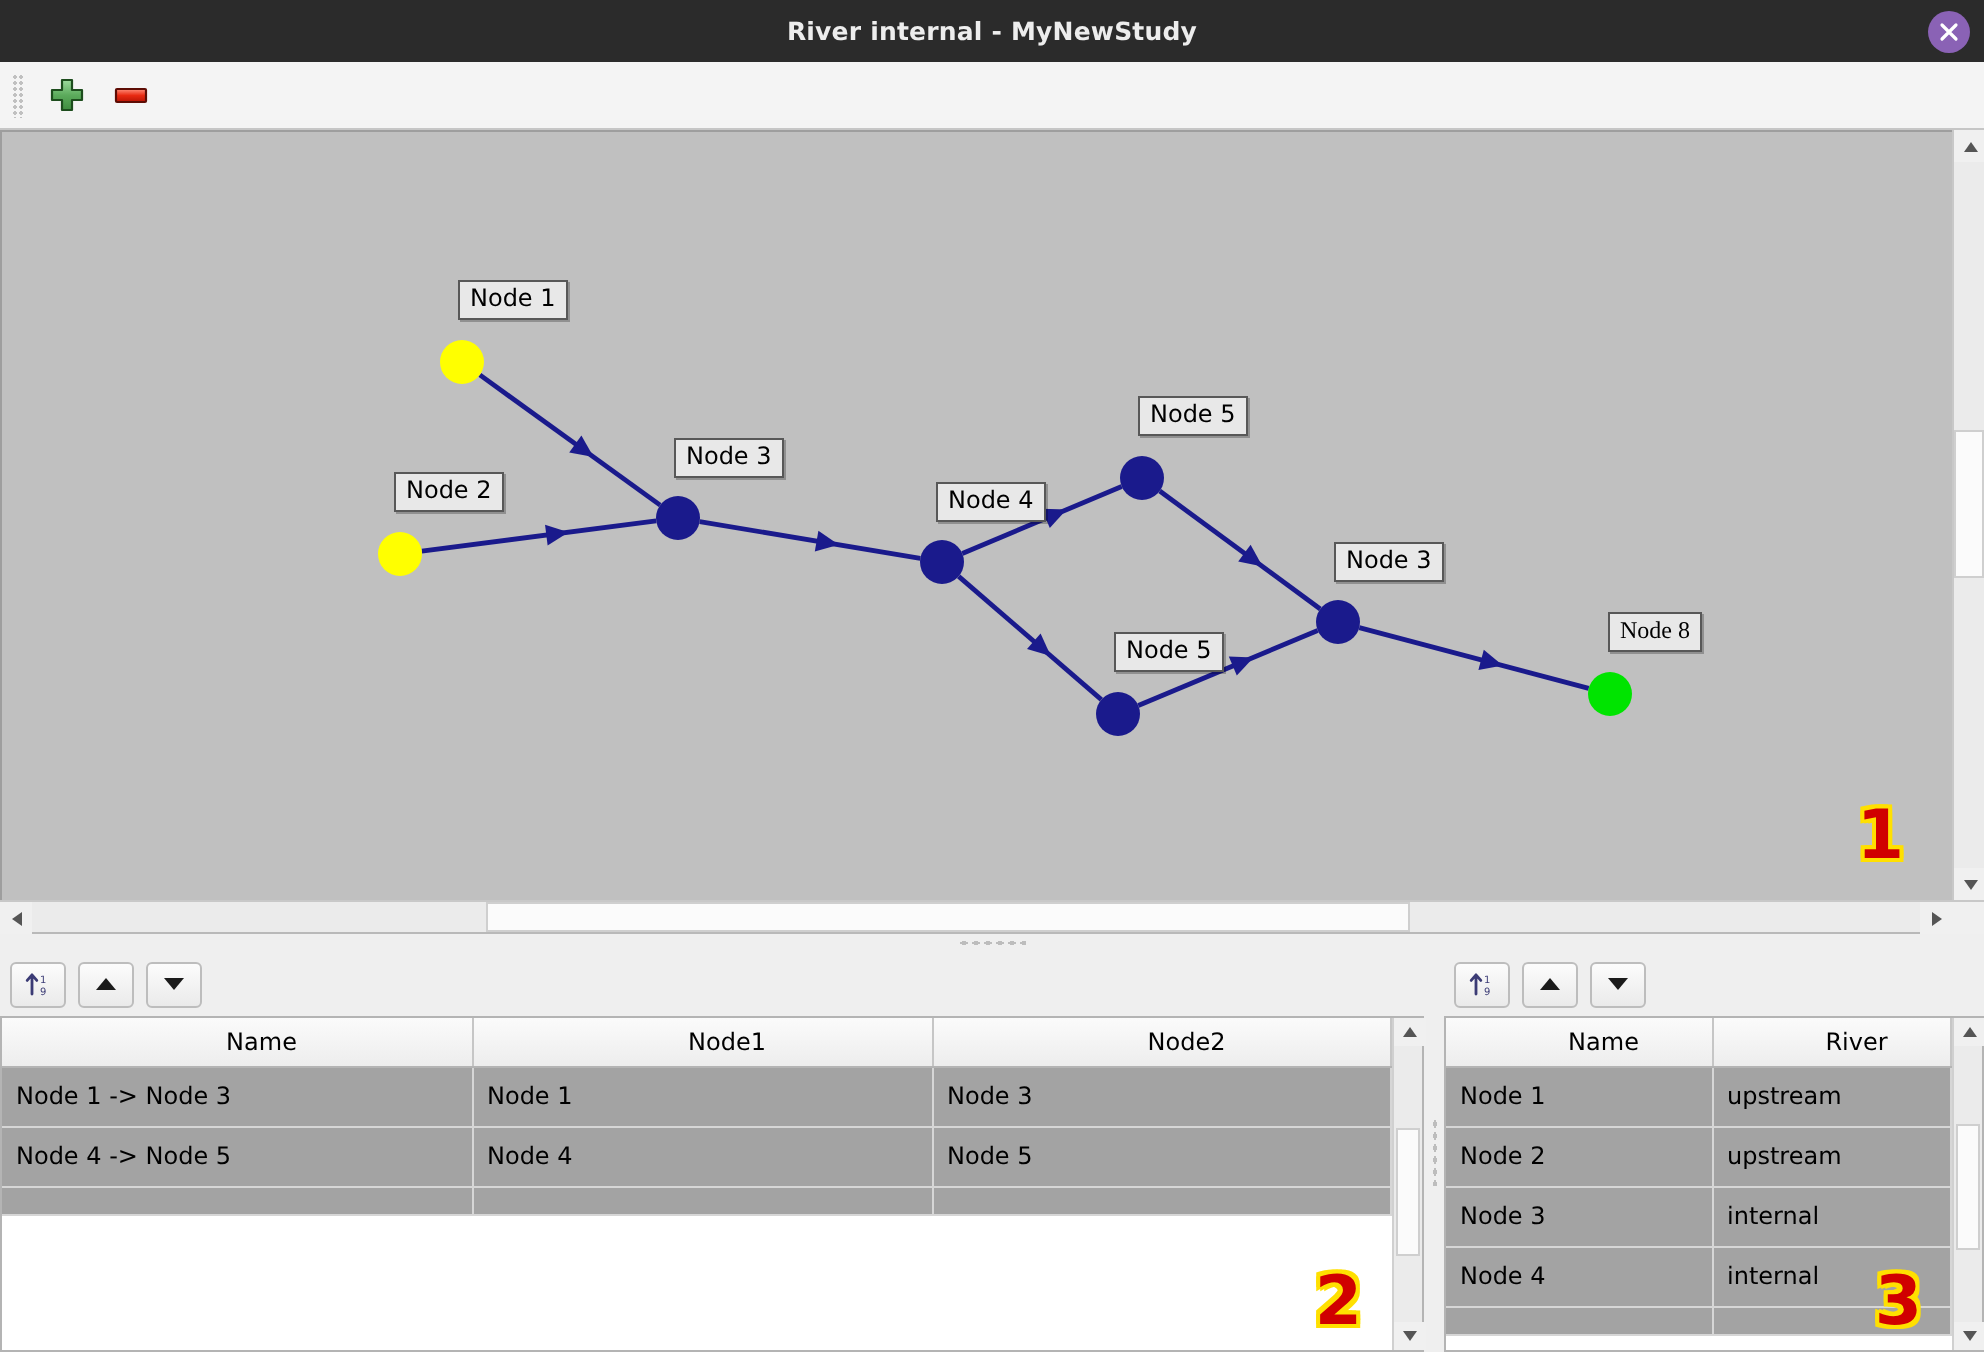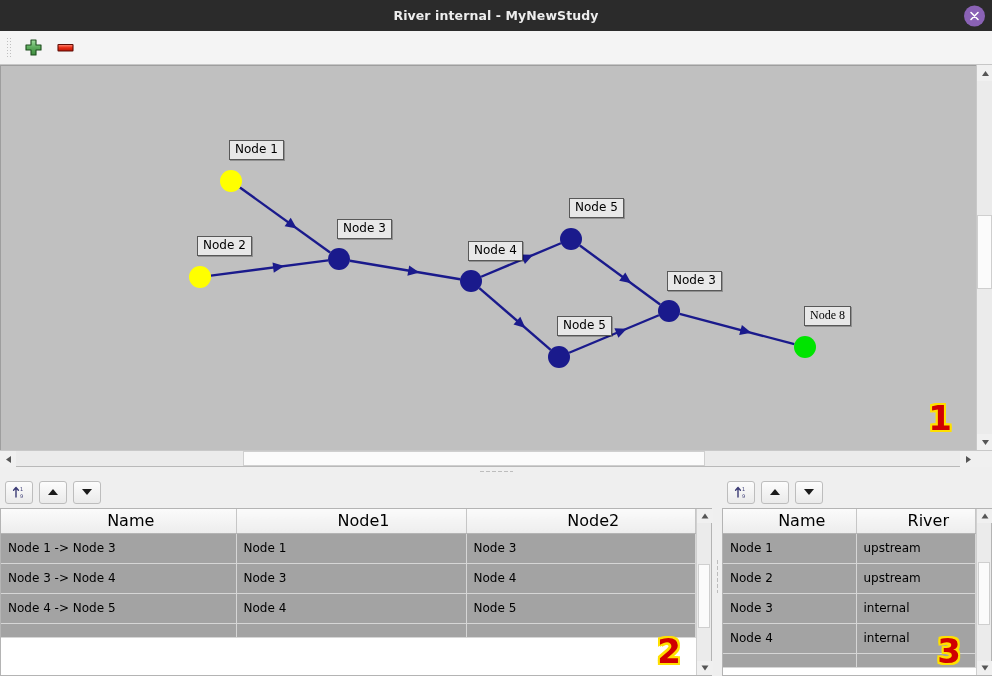--- a/index.html
+++ b/index.html
@@ -200,21 +200,21 @@
     width: 100%;
     border-collapse: collapse;
     table-layout: fixed;
     font-size: 12px;
   }
   table.grid th {
     background: linear-gradient(#fbfbfb, #ededed);
     border-right: 1px solid #c6c6c6;
     border-bottom: 1px solid #b4b4b4;
     font-weight: normal;
-    font-size: 16px;
+    font-size: 12px;
     height: 24px;
     color: #000;
     text-align: center;
     padding-left: 26px;
   }
   table.grid td {
     border-right: 1px solid #d6d6d6;
     border-bottom: 1px solid #d6d6d6;
     height: 30px;
     padding: 0 7px;
@@ -409,25 +409,20 @@
                   <th>Node2</th>
                 </tr>
               </thead>
             <tbody id="reaches-body">
                 <tr>
                   <td>Node 1 -&gt; Node 3</td>
                   <td>Node 1</td>
                   <td>Node 3</td>
                 </tr>
                 <tr>
-                  <td>Node 3 -&gt; Node 4</td>
-                  <td>Node 3</td>
-                  <td>Node 4</td>
-                </tr>
-                <tr>
                   <td>Node 4 -&gt; Node 5</td>
                   <td>Node 4</td>
                   <td>Node 5</td>
                 </tr>
                 <tr>
                   <td class="empty"></td>
                   <td class="empty"></td>
                   <td class="empty"></td>
                 </tr>
               </tbody>

